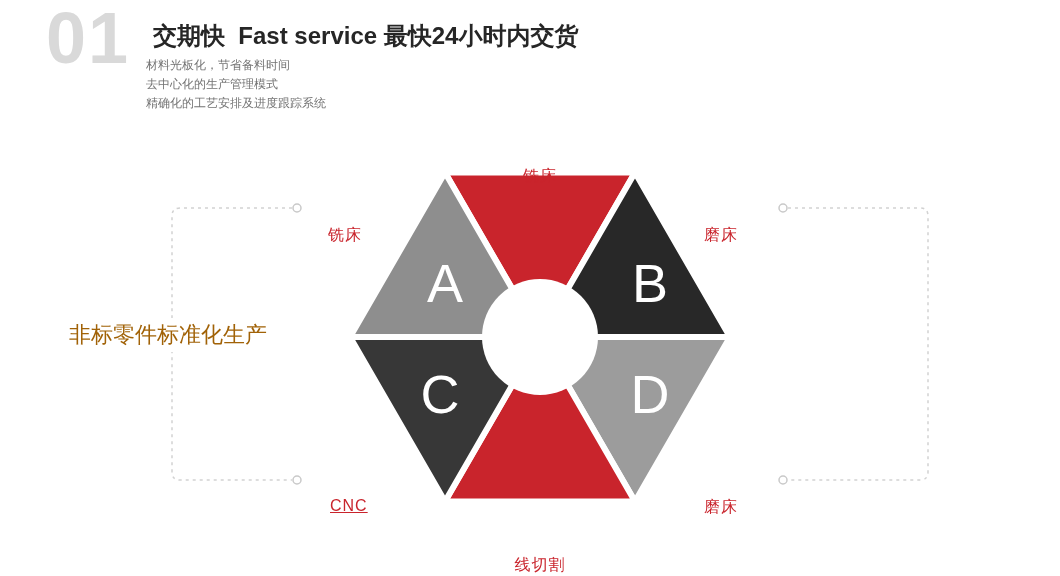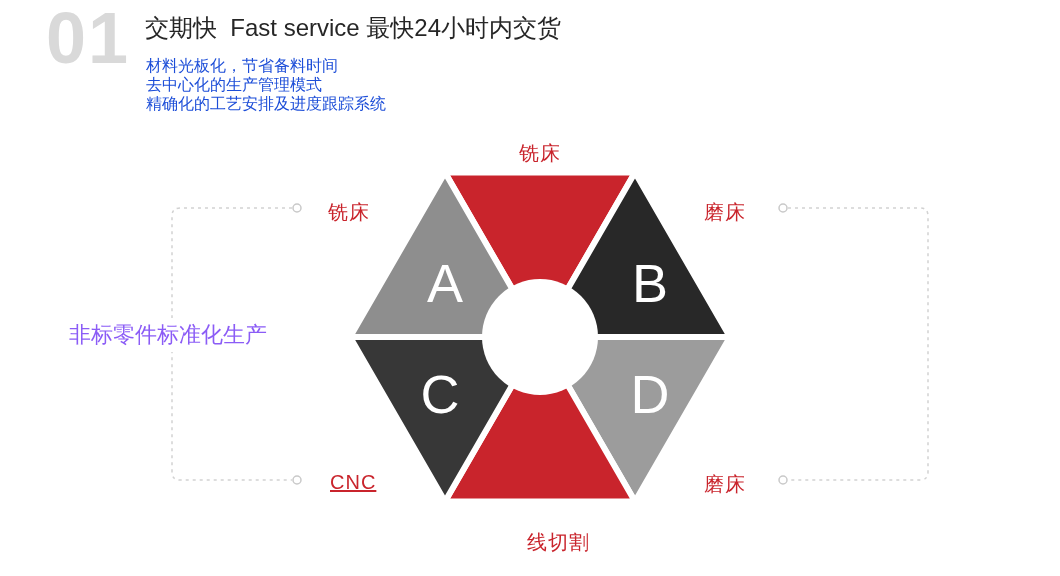--- a/index.html
+++ b/index.html
@@ -17,32 +17,32 @@
     left:46px; top:2px;
     font-size:72px;
     font-weight:800;
     color:#d9d9d9;
     line-height:1;
     letter-spacing:2px;
   }
   .page-title{
     position:absolute;
     left:145px; top:12px;
-    margin:0;
+    margin:8px;
     font-size:24px;
-    font-weight:400;
+    font-weight:700;
     color:#262626;
     white-space:pre;
     text-align:center;
   }
   .bullets{
     position:absolute;
     left:146px; top:56px;
-    font-size:16px;
-    color:#1d4ed8;
+    font-size:12px;
+    color:#737373;
     line-height:19px;
   }
   
   .diagram-svg{
     position:absolute;
     left:0; top:0;
   }
   .triangle{
     stroke:#ffffff;
     stroke-width:6;
@@ -61,38 +61,39 @@
     stroke-dasharray:3 4;
   }
   .dash-dot{
     fill:#ffffff;
     stroke:#c9c9c9;
     stroke-width:1.5;
   }
   
   .seg-label{
     position:absolute;
-    font-size:20px;
+    font-size:16px;
     color:#c9242c;
     letter-spacing:1px;
     white-space:nowrap;
+    margin-top:26px;
   }
   .lbl-top{left:490px; top:140px; width:100px; text-align:center;}
   .lbl-left-up{left:328px; top:199px;}
   .lbl-right-up{left:704px; top:199px;}
   .lbl-left-down{left:330px; top:471px;text-decoration:underline;}
   .lbl-right-down{left:704px; top:471px;}
-  .lbl-bottom{left:490px; top:529px; width:100px; text-align:right;}
+  .lbl-bottom{left:490px; top:529px; width:100px; text-align:center;}
   
   .side-caption{
     position:absolute;
     top:318px;
     transform:translateX(-50%);
     font-size:22px;
-    color:#8b5cf6;
+    color:#a16207;
     background:#ffffff;
     padding:2px 10px;
     white-space:nowrap;
   }
   .side-left{left:168px;}
   .side-right{left:938px;}
 </style>
 </head>
 <body>
 

